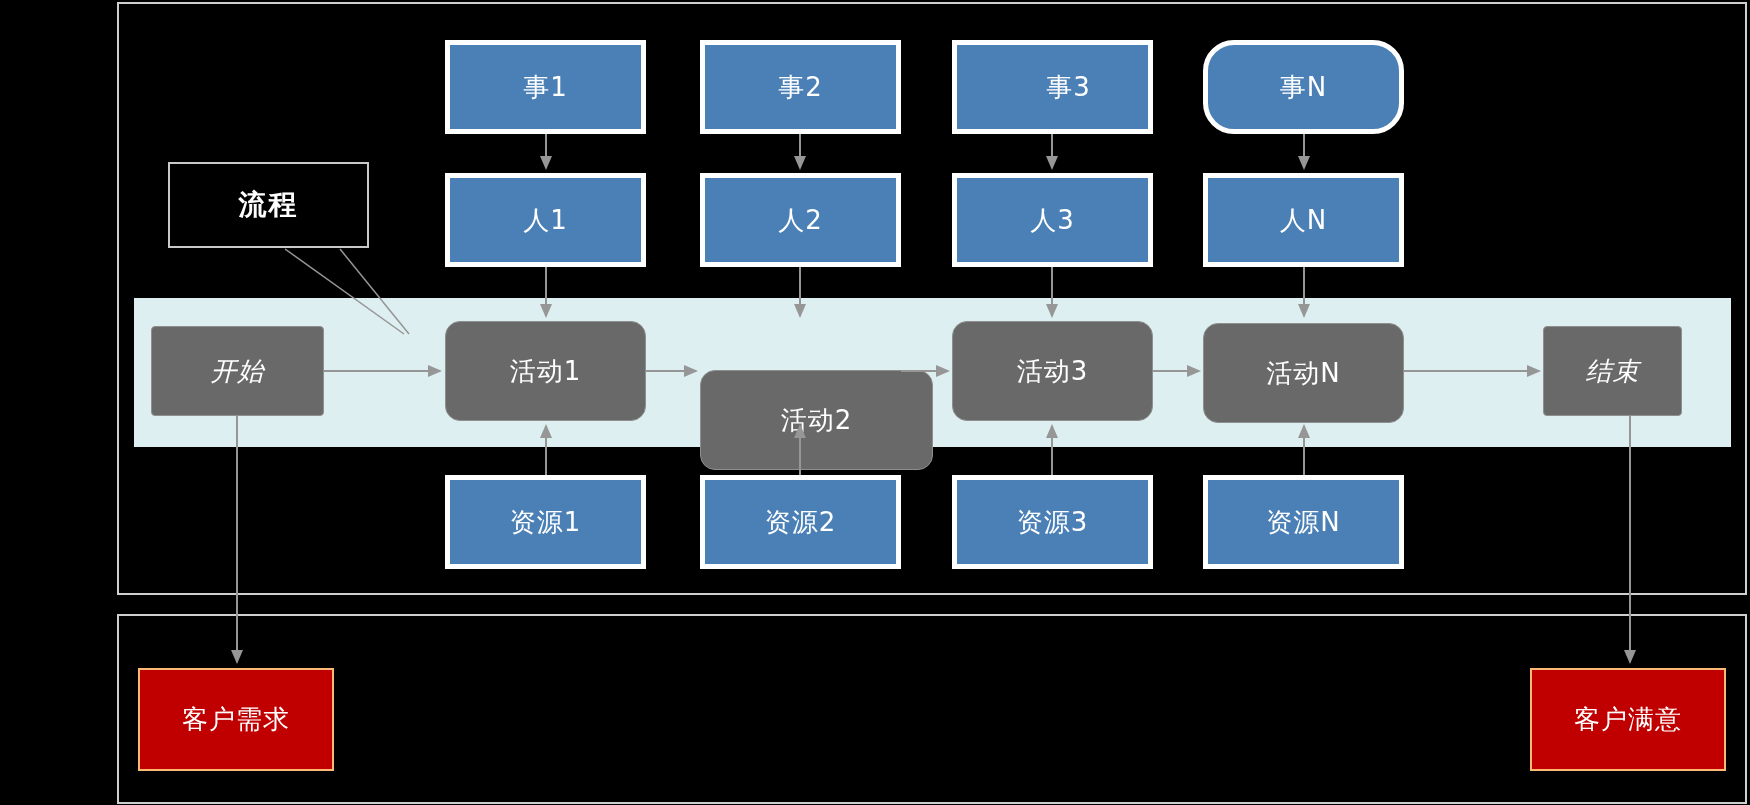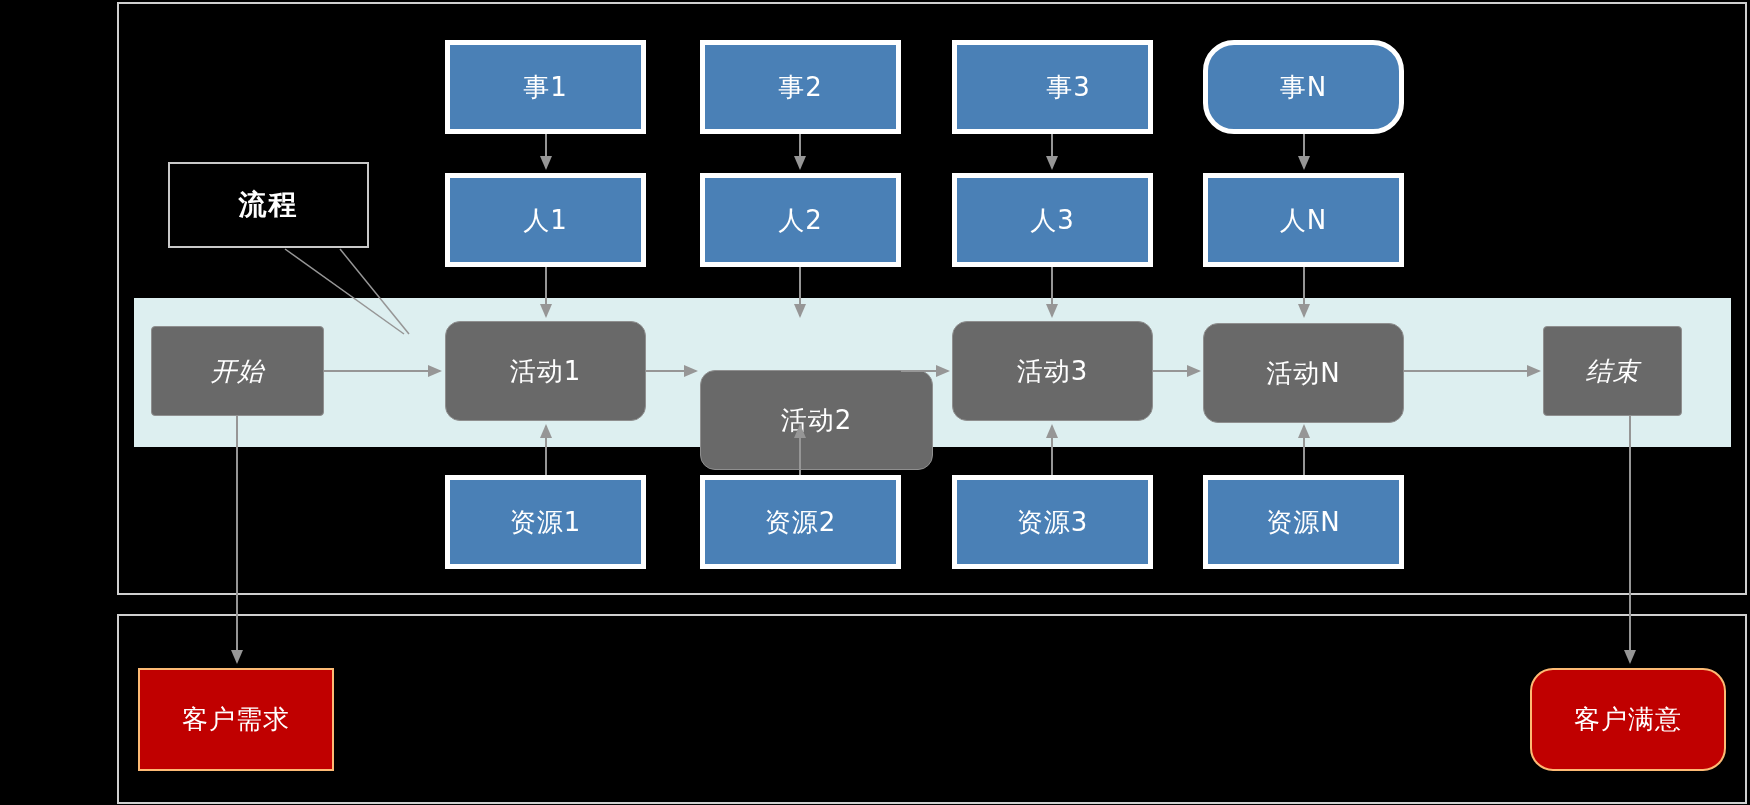--- a/index.html
+++ b/index.html
@@ -105,21 +105,21 @@
   <div class="box blue" style="left:445px; top:475px; width:201px; height:94px;">资源1</div>
   <div class="box blue" style="left:700px; top:475px; width:201px; height:94px;">资源2</div>
   <div class="box blue" style="left:952px; top:475px; width:201px; height:94px;">资源3</div>
   <div class="box blue" style="left:1203px; top:475px; width:201px; height:94px;">资源N</div>
 
   <div class="callout" style="left:168px; top:162px; width:201px; height:86px;">
     <span>流程</span>
   </div>
 
   <div class="box red-box" style="left:138px; top:668px; width:196px; height:103px;">客户需求</div>
-  <div class="box red-box" style="left:1530px; top:668px; width:196px; height:103px;border-radius:23px;">客户满意</div>
+  <div class="box red-box" style="left:1530px; top:668px; width:196px; height:103px;">客户满意</div>
 
   <svg class="arrows" width="1750" height="805" viewBox="0 0 1750 805">
     <defs>
       <marker id="arw" markerWidth="7" markerHeight="6" refX="6" refY="3" orient="auto">
         <path d="M0,0 L7,3 L0,6 Z" fill="#969696"></path>
       </marker>
     </defs>
     <g stroke="#969696" stroke-width="2" fill="none">
 
       <line x1="546" y1="134" x2="546" y2="168" marker-end="url(#arw)"></line>

